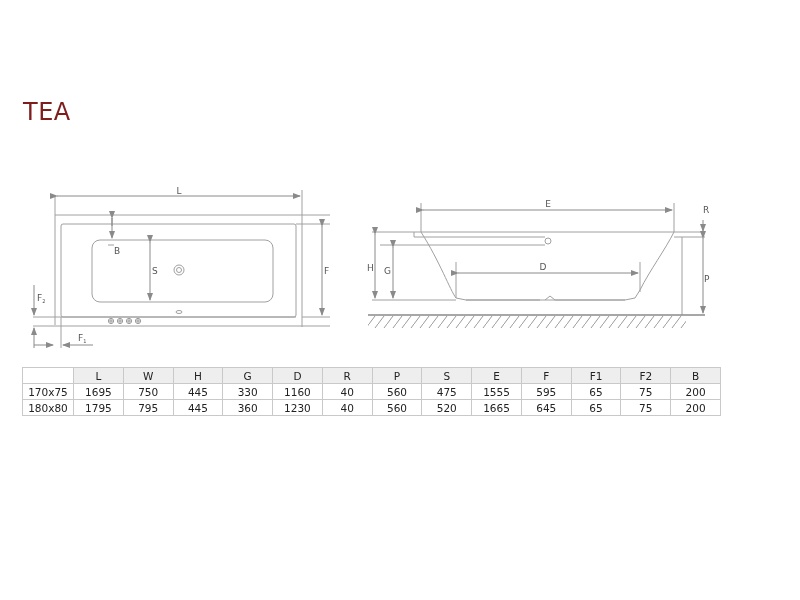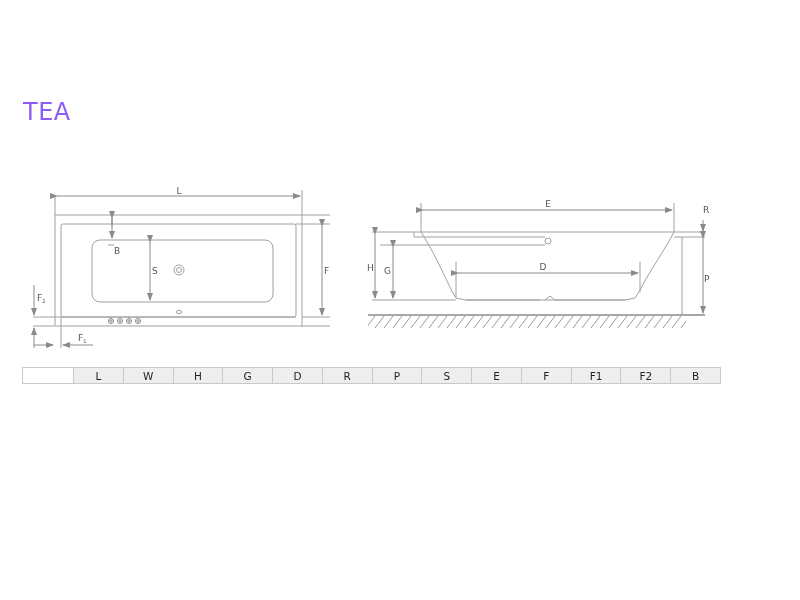--- a/index.html
+++ b/index.html
@@ -1,18 +1,18 @@
 <!DOCTYPE html>
 <html><head>
 <meta charset="utf-8">
 <style>
   html, body { margin: 0; padding: 0; background: #ffffff; }
   body { width: 800px; height: 600px; position: relative; overflow: hidden;
          font-family: "DejaVu Sans", "Liberation Sans", sans-serif; color: #222; }
-  .title { position: absolute; left: 23px; top: 98px; font-size: 24px; color: #8b5cf6;
+  .title { position: absolute; left: 23px; top: 98px; font-size: 24px; color: #7f1d1d;
            font-family: "DejaVu Sans", sans-serif; letter-spacing: 0.5px; }
   svg.diagram { position: absolute; left: 0; top: 0; }
   svg text { font-family: "DejaVu Sans", sans-serif; fill: #555; }
   table.specs { position: absolute; left: 22px; top: 367px; width: 699px;
                 border-collapse: collapse; table-layout: fixed; font-size: 10.5px; }
   table.specs th, table.specs td { border: 1px solid #c9c9c9; text-align: center;
                 height: 15px; padding: 0; font-weight: normal; color: #222; }
   table.specs thead th { background: #eeeeee; }
   table.specs thead th.corner { background: #ffffff; }
   table.specs col.c0 { width: 51px; }
@@ -162,14 +162,46 @@
       <th>P</th>
       <th>S</th>
       <th>E</th>
       <th>F</th>
       <th>F1</th>
       <th>F2</th>
       <th>B</th>
     </tr>
   </thead>
   <tbody>
+    <tr>
+      <td>170x75</td>
+      <td>1695</td>
+      <td>750</td>
+      <td>445</td>
+      <td>330</td>
+      <td>1160</td>
+      <td>40</td>
+      <td>560</td>
+      <td>475</td>
+      <td>1555</td>
+      <td>595</td>
+      <td>65</td>
+      <td>75</td>
+      <td>200</td>
+    </tr>
+    <tr>
+      <td>180x80</td>
+      <td>1795</td>
+      <td>795</td>
+      <td>445</td>
+      <td>360</td>
+      <td>1230</td>
+      <td>40</td>
+      <td>560</td>
+      <td>520</td>
+      <td>1665</td>
+      <td>645</td>
+      <td>65</td>
+      <td>75</td>
+      <td>200</td>
+    </tr>
   </tbody>
 </table>
 
 </body></html>

